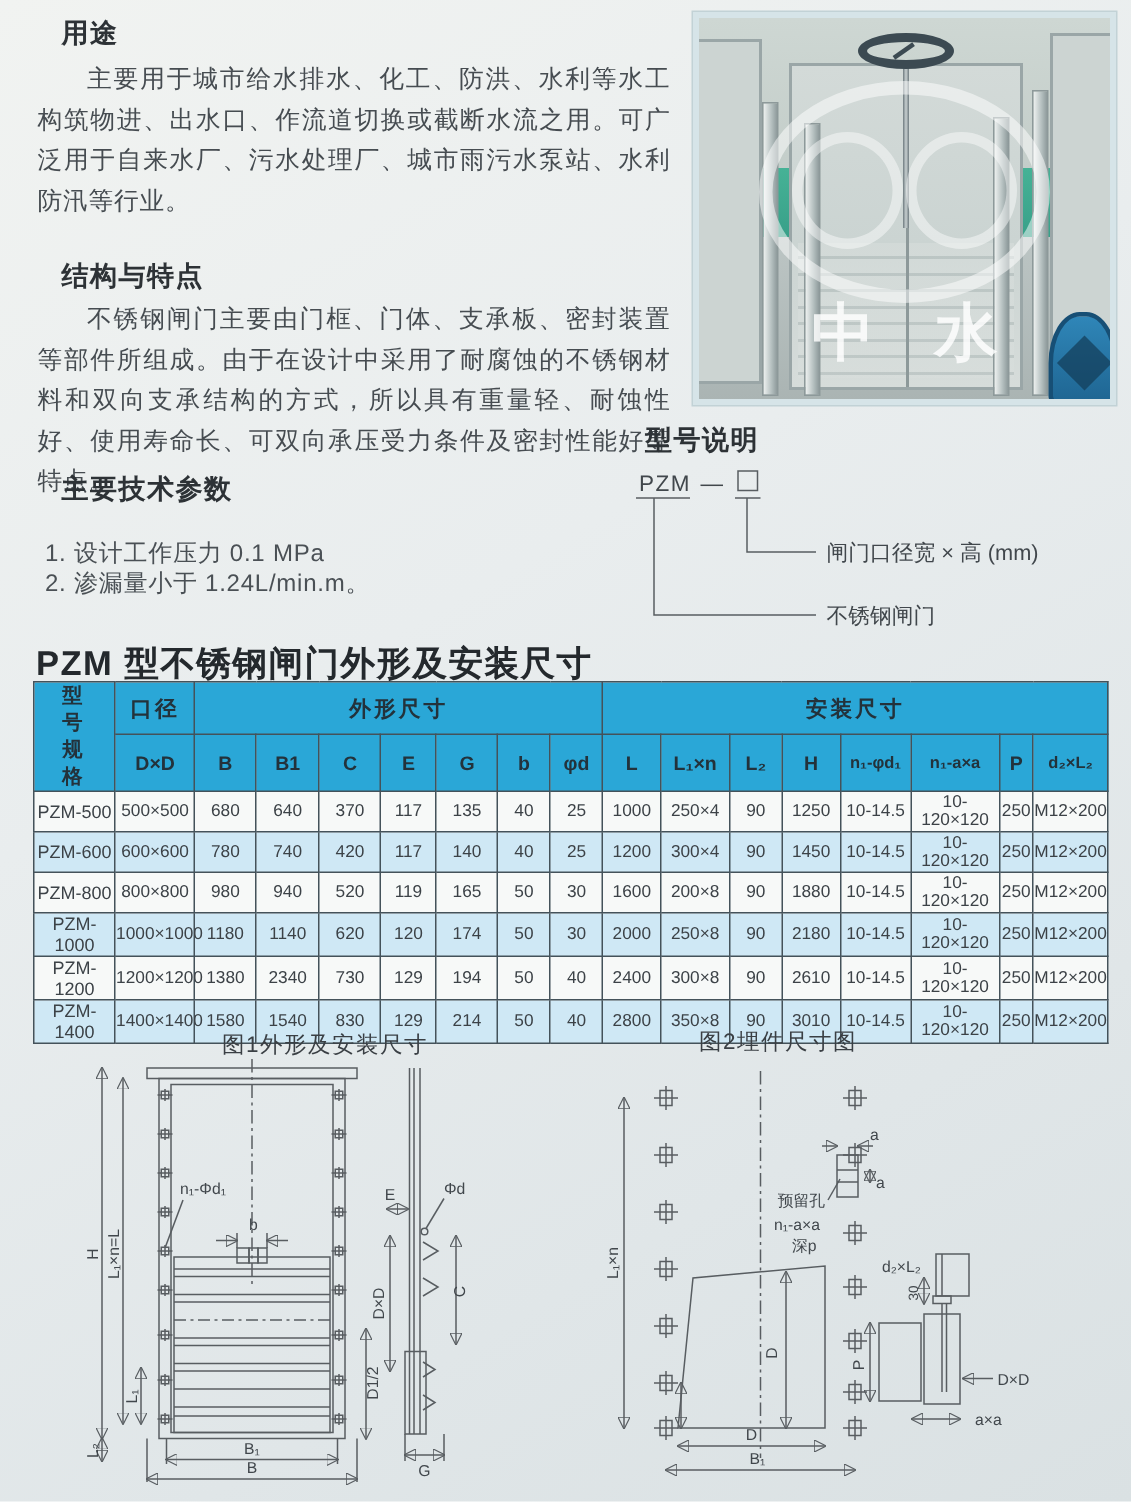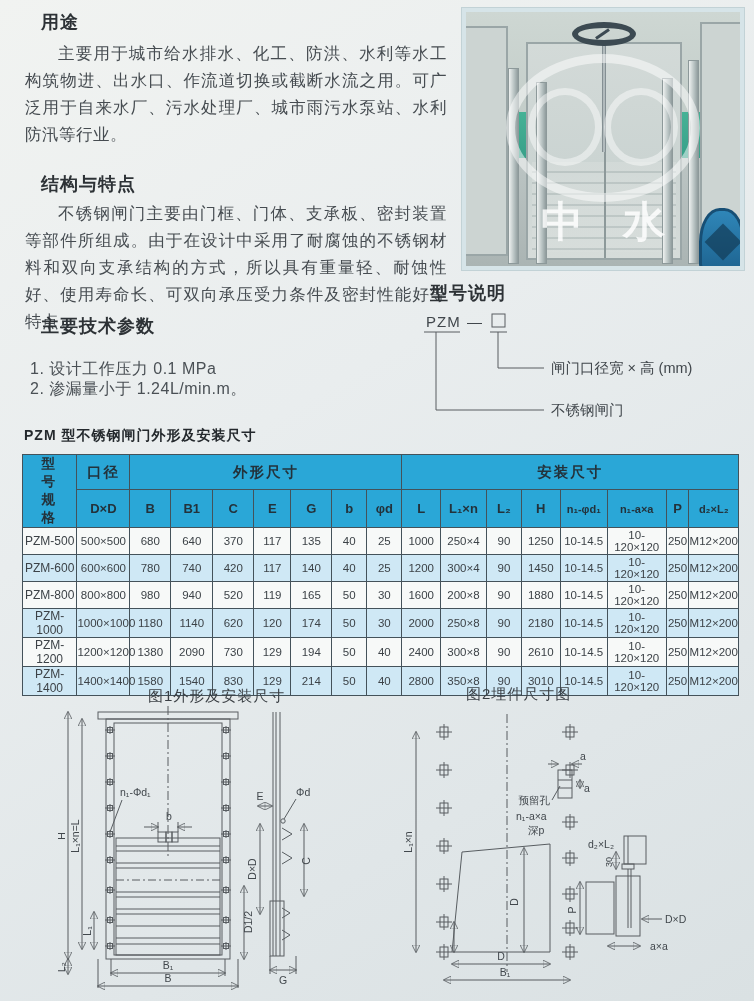--- a/index.html
+++ b/index.html
@@ -43,21 +43,21 @@
             background:linear-gradient(#2f86b8,#1f6693); border:3px solid #174f75;
             border-radius:45% 45% 12% 12% / 55% 55% 10% 10%; }
   .bucket:after { content:""; position:absolute; left:8px; top:18px; width:26px; height:26px;
                   background:#123c57; transform:rotate(45deg); opacity:.7; }
 
   
   .model-head { left:414px; top:281px; }
   svg text { font-family:"Liberation Sans", sans-serif; fill:#41474c; }
 
   
-  .tbl-title { left:24px; top:427px; font-size:14px; font-weight:bold; color:#24292d; letter-spacing:1px; }
+  .tbl-title { left:24px; top:427px; font-size:23px; font-weight:bold; color:#24292d; letter-spacing:1px; }
   table.spec { position:absolute; left:22px; top:454px; width:717px; border-collapse:collapse;
                table-layout:fixed; font-size:11.5px; color:#3c4247; }
   table.spec th, table.spec td { border:1px solid #44525a; text-align:center; padding:0; }
   table.spec thead th { background:#2aa7d7; color:#23323b; font-weight:bold; }
   .grp { height:29px; font-size:14.5px; letter-spacing:2px; }
   .colh { height:31px; font-size:13px; font-weight:bold; }
   .model-th { font-size:13.5px; letter-spacing:3px; padding:0 18px !important; }
   table.spec tbody td { height:27px; background:#f7f9f8; }
   table.spec tbody tr.alt td { background:#cfe8f5; }
   table.spec tbody td:first-child { font-size:12px; }
@@ -256,21 +256,21 @@
           <td>2180</td>
           <td>10-14.5</td>
           <td>10-120×120</td>
           <td>250</td>
           <td>M12×200</td>
         </tr>
         <tr>
           <td>PZM-1200</td>
           <td>1200×1200</td>
           <td>1380</td>
-          <td>2090</td>
+          <td>2340</td>
           <td>730</td>
           <td>129</td>
           <td>194</td>
           <td>50</td>
           <td>40</td>
           <td>2400</td>
           <td>300×8</td>
           <td>90</td>
           <td>2610</td>
           <td>10-14.5</td>

